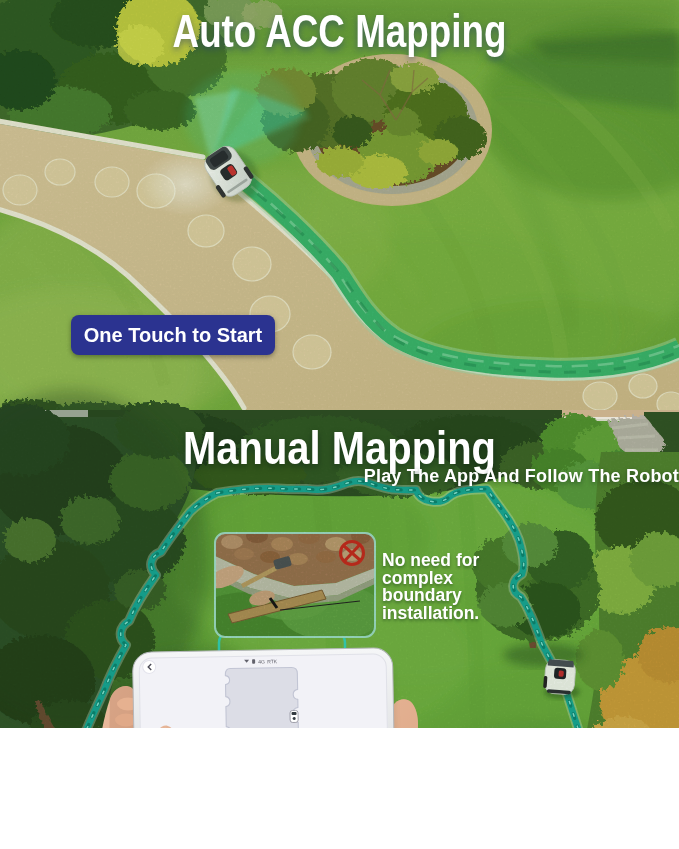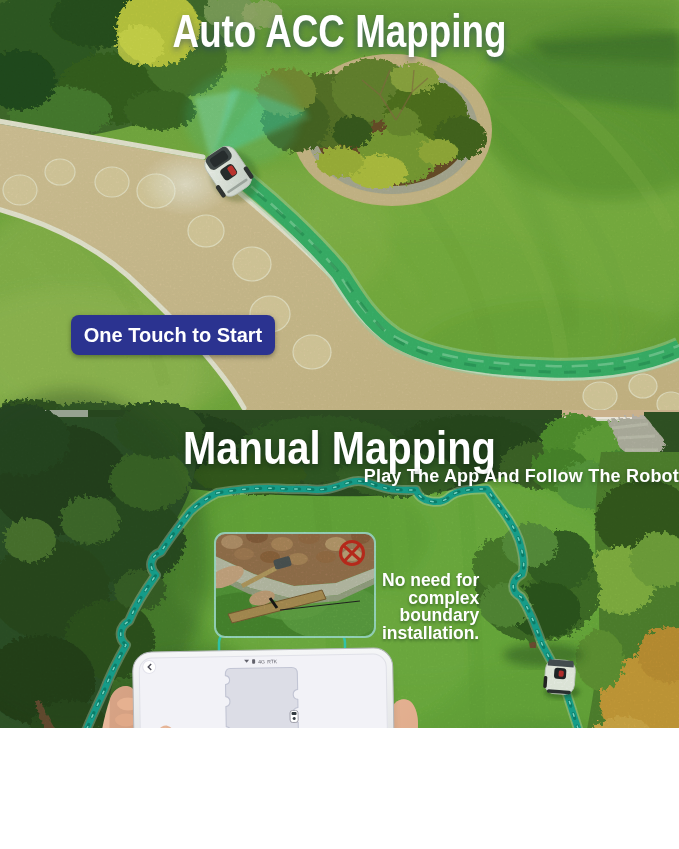--- a/index.html
+++ b/index.html
@@ -495,14 +495,14 @@
 
 <div class="txt" style="left:0;right:0;top:4px;text-align:center;font-size:46px;transform:scaleX(0.80);transform-origin:center;text-shadow:0 3px 7px rgba(25,45,120,0.45);">Auto ACC Mapping</div>
 
 
 <div class="txt" style="left:41px;top:315px;width:204px;height:40px;background:#2b3390;border-radius:8px;box-shadow:0 2px 5px rgba(0,0,0,0.35);font-size:20px;line-height:40px;text-align:center;margin-left:30px;">One Touch to Start</div>
 
 <div class="txt" style="left:0;right:0;top:420px;text-align:center;font-size:47px;transform:scaleX(0.85);transform-origin:center;text-shadow:0 3px 7px rgba(5,30,20,0.5);">Manual Mapping</div>
 
 <div class="txt" style="left:0;right:0;top:466px;text-align:right;font-size:18px;letter-spacing:0.2px;text-shadow:0 2px 5px rgba(5,30,20,0.45);">Play The App And Follow The Robot</div>
 
-<div class="txt" style="left:382px;top:572px;font-size:17.5px;line-height:17.5px;text-shadow:0 2px 3px rgba(10,40,20,0.4);text-align:right;">No need for<br>complex<br>boundary<br>installation.</div>
+<div class="txt" style="left:382px;top:552px;font-size:17.5px;line-height:17.5px;text-shadow:0 2px 3px rgba(10,40,20,0.4);">No need for<br>complex<br>boundary<br>installation.</div>
 </div>
 
 </body></html>

